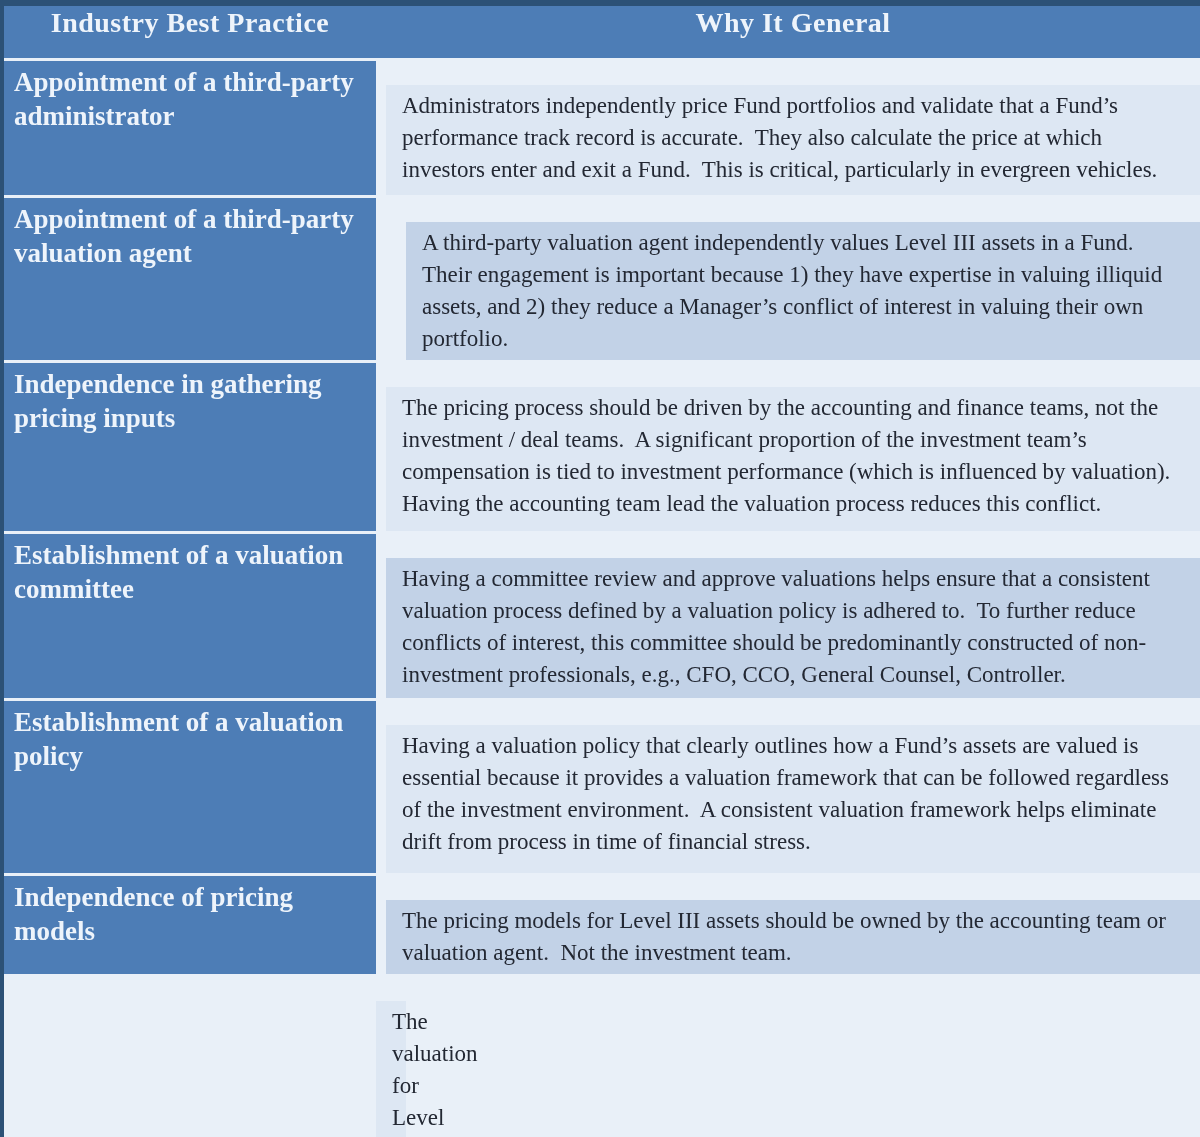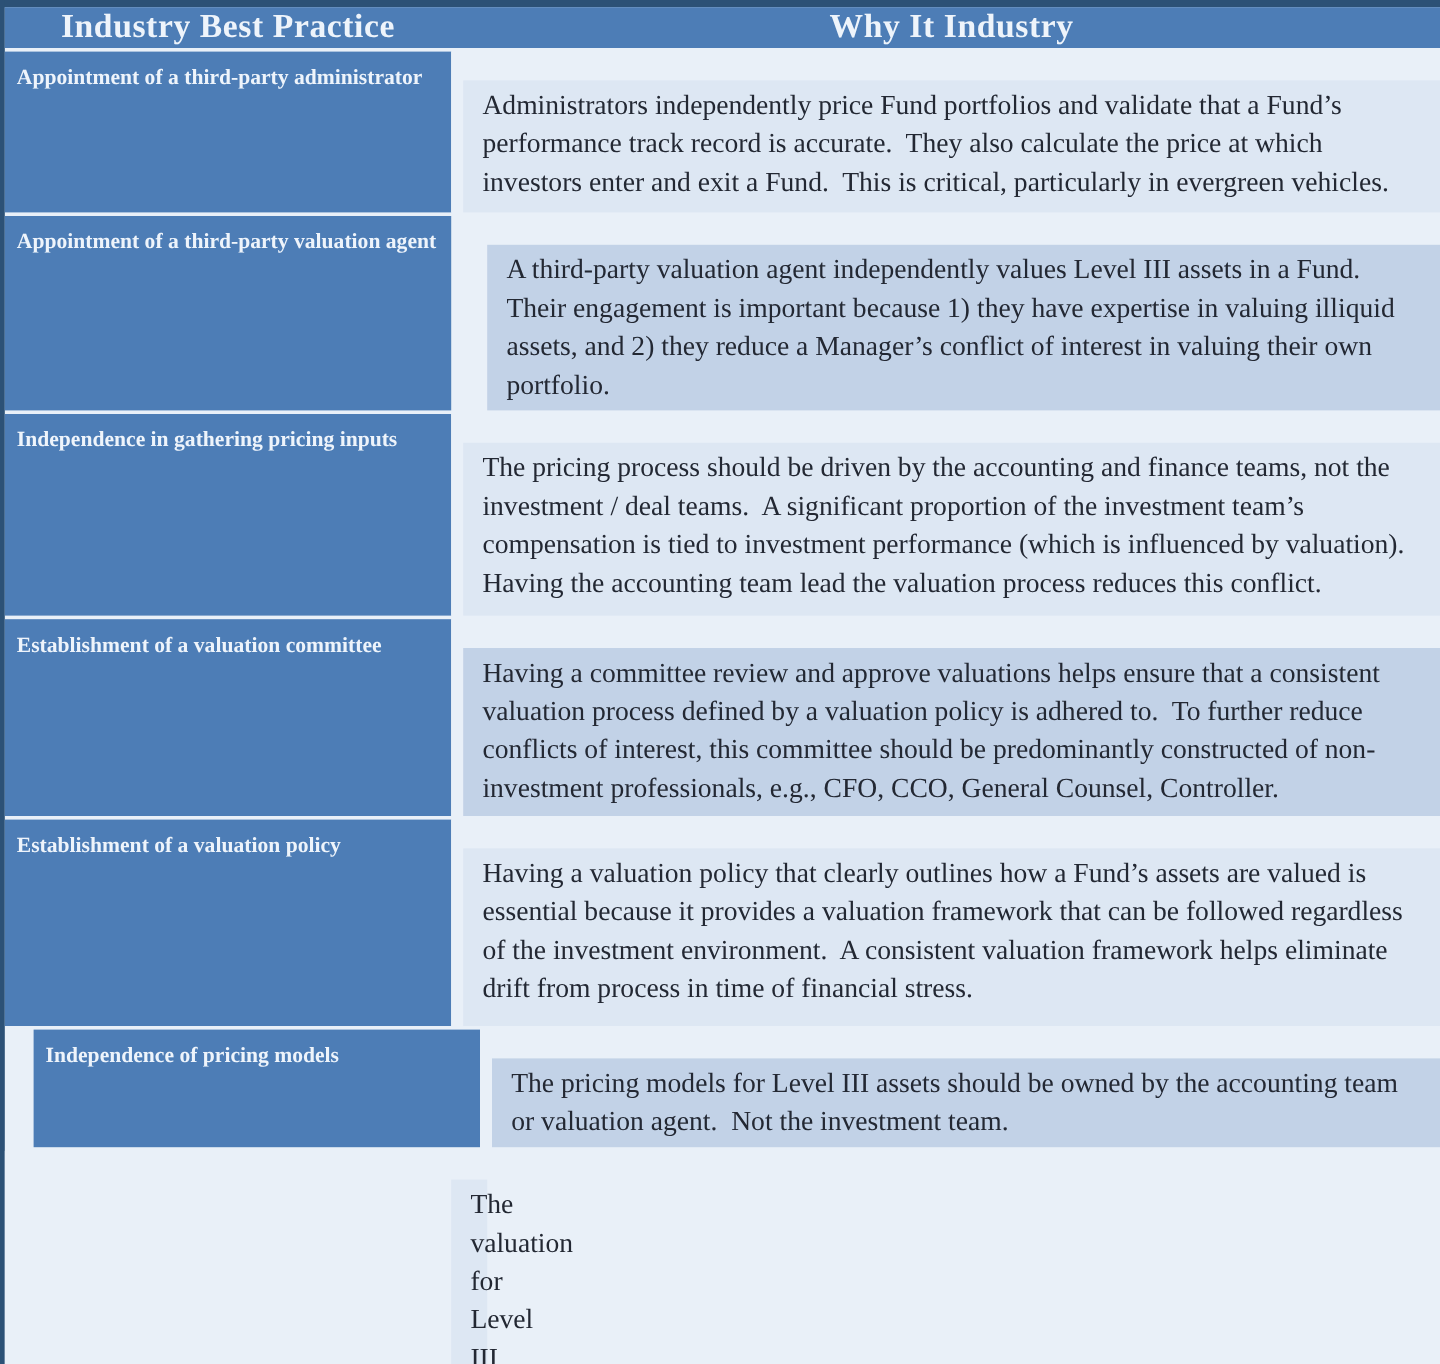--- a/index.html
+++ b/index.html
@@ -22,39 +22,39 @@
     border-left:4px solid var(--outer-border);
     background:var(--divider);
     display:flex;
     flex-direction:column;
     gap:3px;
   }
   .hrow{
     display:grid;
     grid-template-columns:372px 10px 1fr;
     background:var(--header-bg);
-    height:34px;
+    height:52px;
   }
   .hcell{
     color:var(--text-light);
     font-weight:bold;
     font-size:28px;
     line-height:34px;
     text-align:center;
     letter-spacing:0.5px;
   }
   .row{
     display:grid;
     grid-template-columns:372px 10px 1fr;
   }
   .practice{
     background:var(--left-cell-bg);
     color:var(--text-light);
     font-weight:bold;
-    font-size:18px;
+    font-size:27px;
     line-height:34px;
     padding:4px 8px 4px 10px;
     box-sizing:border-box;
   }
   .gap{background:var(--divider);}
   .why{
     font-size:23px;
     line-height:32px;
     color:var(--text-dark);
     padding:5px 14px 5px 16px;
@@ -62,32 +62,32 @@
     white-space:pre-wrap;
     margin-top:24px;
   }
   .row:nth-child(odd)  .why{background:var(--row-dark);}
   .row:nth-child(even) .why{background:var(--row-light);}
   .row:nth-child(2){min-height:134px;}
   .row:nth-child(3){min-height:136px;gap:10px;}
   .row:nth-child(4){min-height:168px;}
   .row:nth-child(5){min-height:164px;}
   .row:nth-child(6){min-height:172px;}
-  .row:nth-child(7){min-height:64px;padding-left:24px;}
+  .row:nth-child(7){min-height:64px;}
   .row:nth-child(8){min-height:220px;}
 </style>
 </head>
 <body>
 
 <div class="table">
 
   <div class="hrow">
     <div class="hcell">Industry Best Practice</div>
     <div></div>
-    <div class="hcell">Why It Industry</div>
+    <div class="hcell">Why It General</div>
   </div>
 
   <div class="row">
     <div class="practice">Appointment of a third-party administrator</div>
     <div class="gap"></div>
     <div class="why">Administrators independently price Fund portfolios and validate that a Fund’s performance track record is accurate.  They also calculate the price at which investors enter and exit a Fund.  This is critical, particularly in evergreen vehicles.</div>
   </div>
 
   <div class="row">
     <div class="practice">Appointment of a third-party valuation agent</div>

